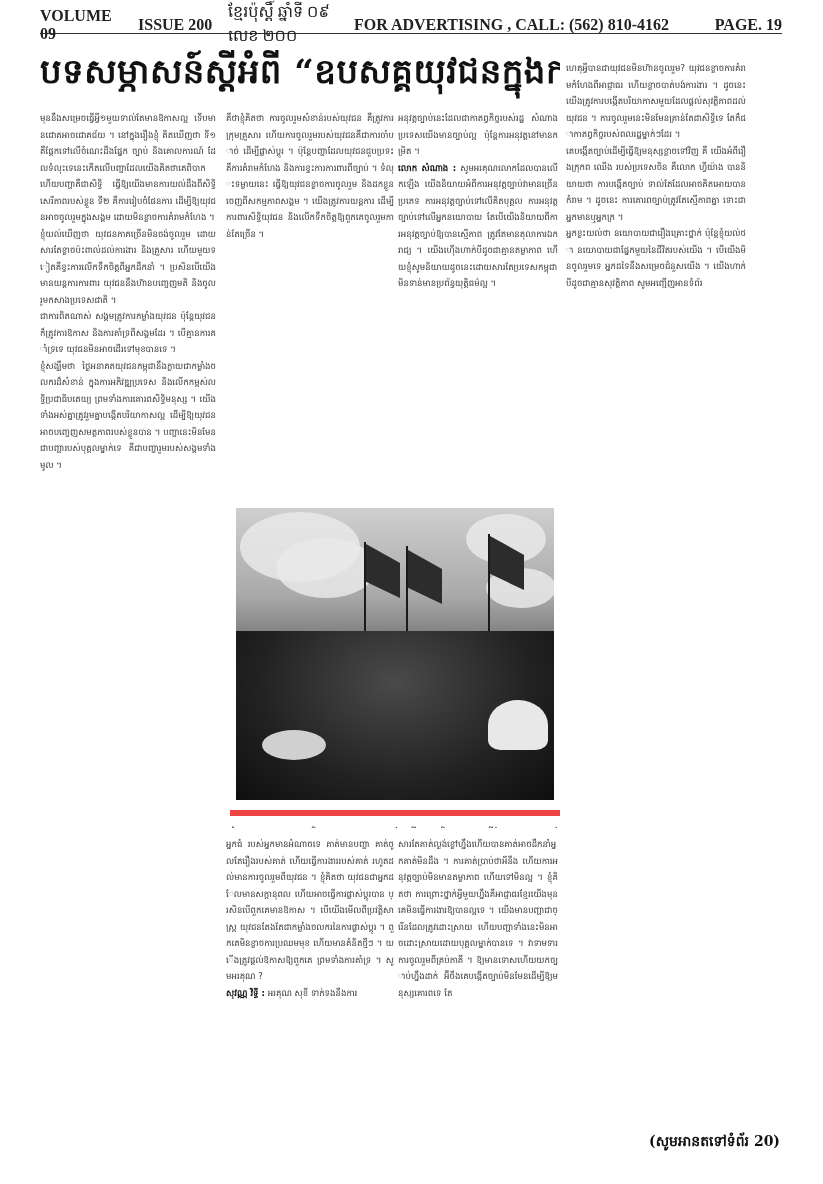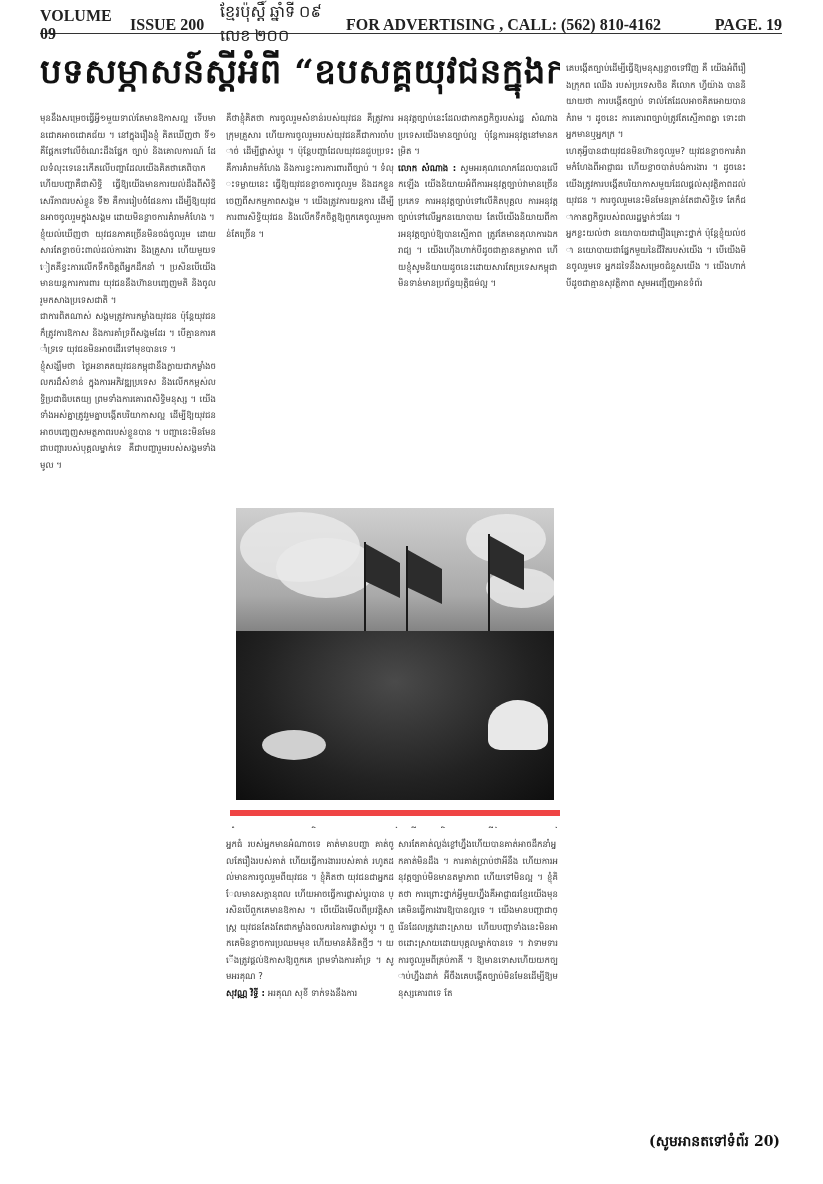--- a/index.html
+++ b/index.html
@@ -6,21 +6,21 @@
   html, body { width: 823px; height: 1184px; background: #ffffff; overflow: hidden; }
   body { font-family: "DejaVu Sans", sans-serif; color: #1a1a1a; position: relative; }
 
   .masthead {
     position: absolute; left: 40px; top: 16px; width: 742px; height: 18px;
     border-bottom: 1.5px solid #333;
     display: flex; align-items: center; font-family: Liberation Serif, serif;
     font-size: 16px; font-weight: bold; color: #222;
   }
   .masthead .vol { width: 90px; }
-  .masthead .issue { width: 90px; }
+  .masthead .issue { width: 90px; margin-left: 8px; }
   .masthead .date { width: 110px; font-weight: normal; }
   .masthead .ad { flex: 1; margin-left: 16px; }
   .masthead .page { text-align: center; }
 
   .headline {
     position: absolute; left: 40px; top: 50px; width: 520px; height: 50px;
     font-family: "DejaVu Serif", serif; font-weight: bold; font-size: 34px;
     color: #111; white-space: nowrap; overflow: hidden; letter-spacing: 0.5px;
     display: flex; align-items: center;
   }
@@ -92,22 +92,22 @@
 
 <div class="col c3">
   <p>អនុវត្តច្បាប់នេះដែលជាកាតព្វកិច្ចរបស់រដ្ឋ សំណាងប្រទេសយើងមានច្បាប់ល្អ ប៉ុន្តែការអនុវត្តនៅមានកម្រិត ។</p>
   <p>
     <span class="speaker">លោក សំណាង :</span>
     <span>សូមអរគុណលោកដែលបានលើកឡើង យើងនិយាយអំពីការអនុវត្តច្បាប់វាមានច្រើនប្រភេទ ការអនុវត្តច្បាប់ទៅលើគិតបុគ្គល ការអនុវត្តច្បាប់ទៅលើអ្នកនយោបាយ តែបើយើងនិយាយពីការអនុវត្តច្បាប់ឱ្យបានស្មើភាព ត្រូវតែមានតុលាការឯករាជ្យ ។ យើងហ៊ើងហាក់បីដូចជាគ្មានតម្លាភាព ហើយខ្ញុំសូមនិយាយដូចនេះដោយសារតែប្រទេសកម្ពុជាមិនទាន់មានប្រព័ន្ធយុត្តិធម៌ល្អ ។</span>
   </p>
 </div>
 
 <div class="col c4">
+  <p>ហេតុអ្វីបានជាយុវជនមិនហ៊ានចូលរួម? យុវជនខ្លាចការគំរាមកំហែងពីអាជ្ញាធរ ហើយខ្លាចបាត់បង់ការងារ ។ ដូចនេះ យើងត្រូវការបង្កើតបរិយាកាសមួយដែលផ្ដល់សុវត្ថិភាពដល់យុវជន ។ ការចូលរួមនេះមិនមែនគ្រាន់តែជាសិទ្ធិទេ តែក៏ជាកាតព្វកិច្ចរបស់ពលរដ្ឋម្នាក់ៗដែរ ។</p>
   <p>គេបង្កើតច្បាប់ដើម្បីធ្វើឱ្យមនុស្សខ្លាចទៅវិញ គឺ យើងអំពីរឿងក្រុកព ឈើង របស់ប្រទេសចិន គឺលោក ហ្វីយ៉ាង បាននិយាយថា ការបង្កើតច្បាប់ ទាល់តែដែលអាចគិតអោយបានកំរាម ។ ដូចនេះ ការគោរពច្បាប់ត្រូវតែស្មើភាពគ្នា ទោះជាអ្នកមានឬអ្នកក្រ ។</p>
-  <p>ហេតុអ្វីបានជាយុវជនមិនហ៊ានចូលរួម? យុវជនខ្លាចការគំរាមកំហែងពីអាជ្ញាធរ ហើយខ្លាចបាត់បង់ការងារ ។ ដូចនេះ យើងត្រូវការបង្កើតបរិយាកាសមួយដែលផ្ដល់សុវត្ថិភាពដល់យុវជន ។ ការចូលរួមនេះមិនមែនគ្រាន់តែជាសិទ្ធិទេ តែក៏ជាកាតព្វកិច្ចរបស់ពលរដ្ឋម្នាក់ៗដែរ ។</p>
   <p>អ្នកខ្លះយល់ថា នយោបាយជារឿងគ្រោះថ្នាក់ ប៉ុន្តែខ្ញុំយល់ថា នយោបាយជាផ្នែកមួយនៃជីវិតរបស់យើង ។ បើយើងមិនចូលរួមទេ អ្នកដទៃនឹងសម្រេចជំនួសយើង ។ យើងហាក់បីដូចជាគ្មានសុវត្ថិភាព សូមអញ្ជើញអានទំព័រ</p>
 </div>
 
 <div class="photo">
   <div class="cloud" style="left:4px;top:4px;width:120px;height:70px;"></div>
   <div class="cloud" style="left:40px;top:30px;width:100px;height:60px;"></div>
   <div class="cloud" style="left:230px;top:6px;width:80px;height:50px;"></div>
   <div class="cloud" style="left:250px;top:60px;width:70px;height:40px;"></div>
   <div class="pole" style="left:128px;top:34px;height:110px;"></div>
   <div class="flag" style="left:130px;top:36px;"></div>

